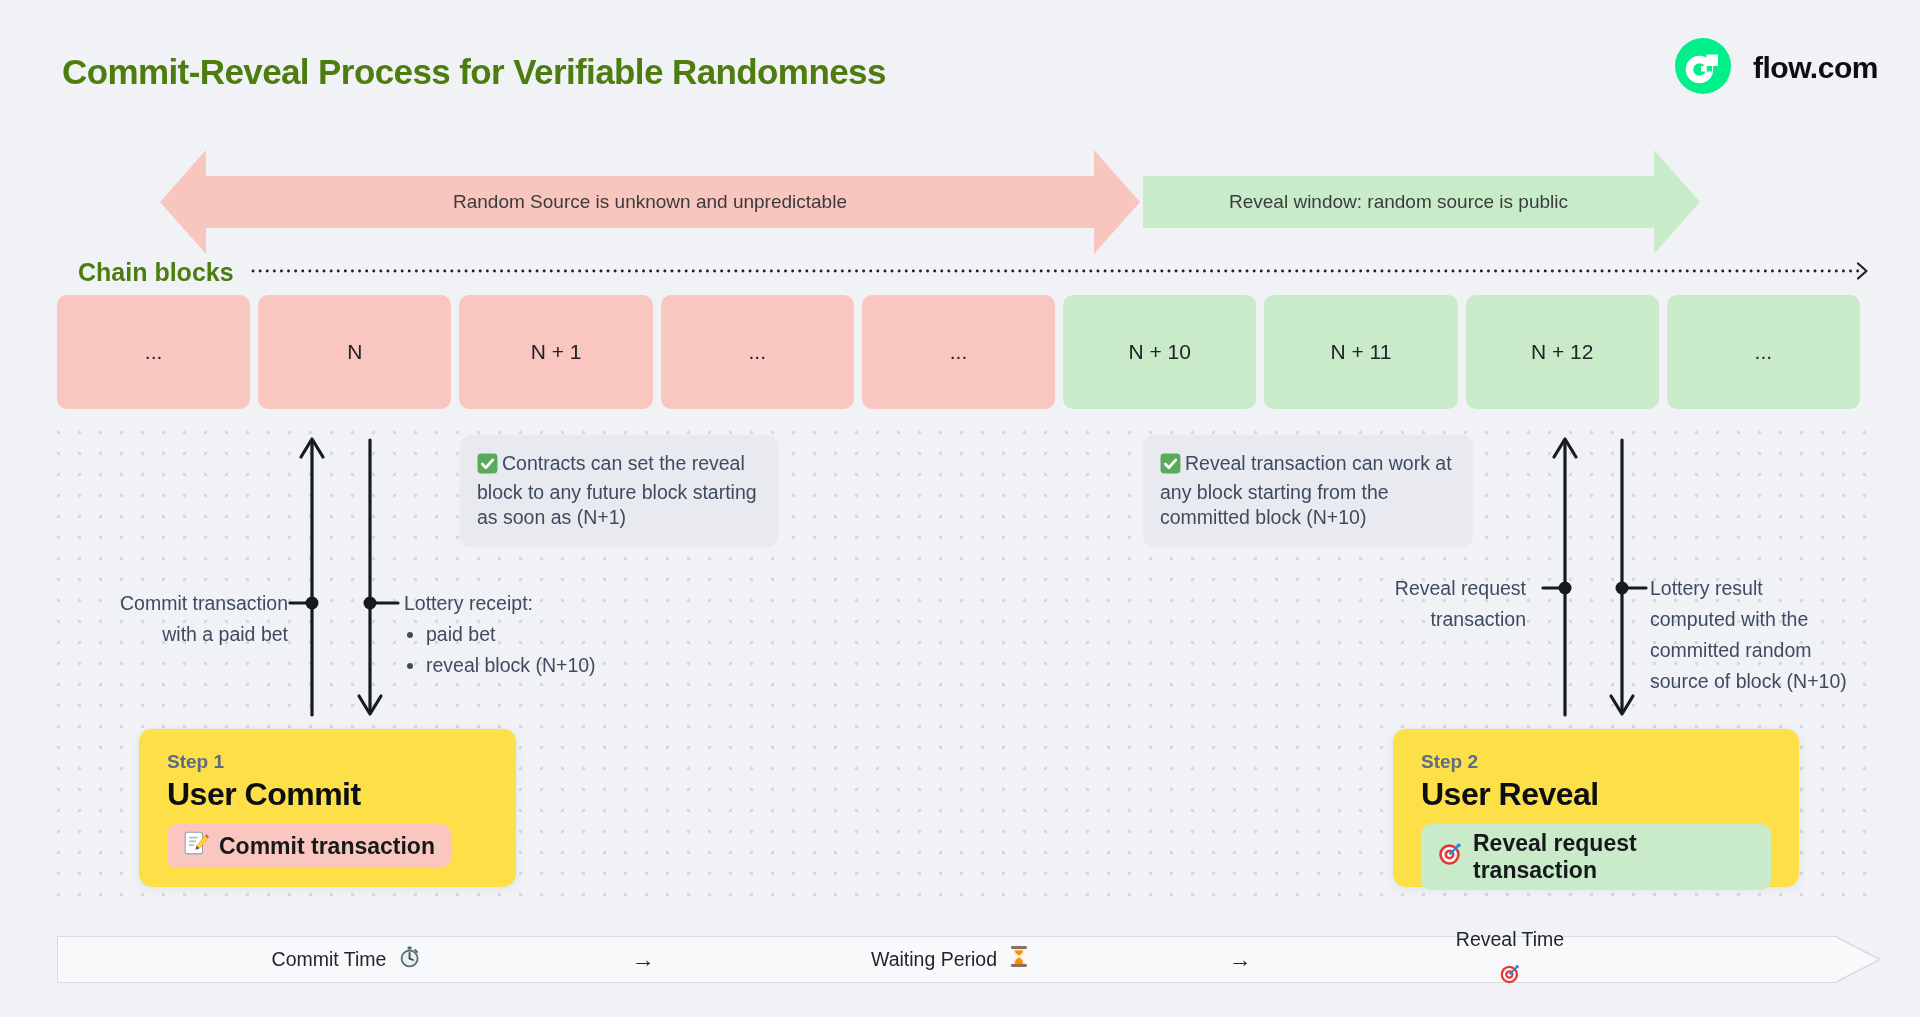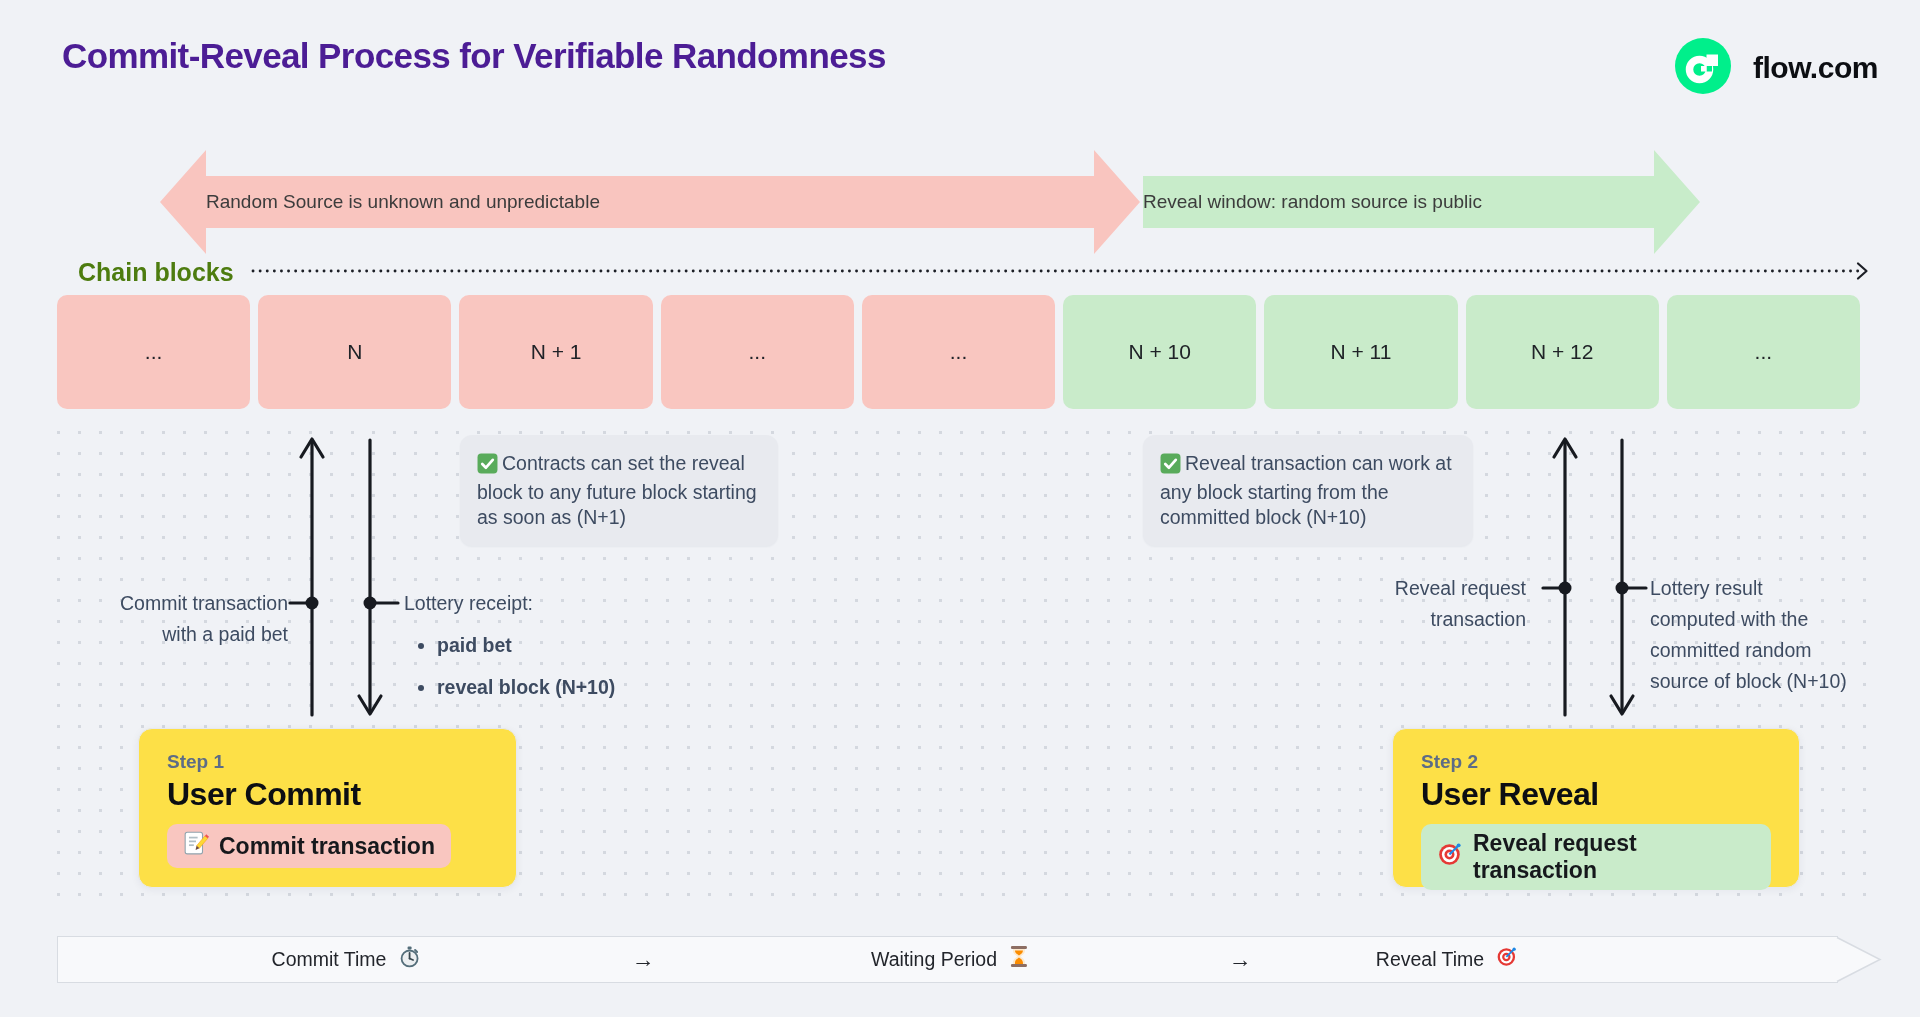--- a/index.html
+++ b/index.html
@@ -7,29 +7,29 @@
     width:1920px;height:1017px;
     background:#f0f2f6;
     font-family:"Liberation Sans","DejaVu Sans",sans-serif;
     position:relative;overflow:hidden;
     color:#16181d;
   }
   .abs{position:absolute;}
 
   
   .page-title{
-    left:62px;top:36px;
-    font-size:35px;font-weight:700;letter-spacing:-0.6px;color:#4c1d95;text-align:right;
+    left:62px;top:52px;
+    font-size:35px;font-weight:700;letter-spacing:-0.6px;color:#4d7c0f;text-align:right;
   }
   .brand{left:1675px;top:38px;display:flex;align-items:center;gap:22px;}
   .brand-name{font-size:30px;font-weight:800;color:#0c0e12;letter-spacing:-0.5px;}
 
   
   .banner{
-    height:104px;display:flex;align-items:center;justify-content:flex-start;
+    height:104px;display:flex;align-items:center;justify-content:center;
     font-size:19px;font-weight:500;color:#3c3c3c;
   }
   .banner-red{
     left:160px;top:150px;width:980px;
     background:#f9c5bf;
     clip-path:polygon(0 50%,46px 0,46px 25%,calc(100% - 46px) 25%,calc(100% - 46px) 0,100% 50%,calc(100% - 46px) 100%,calc(100% - 46px) 75%,46px 75%,46px 100%);
     padding:0 46px;box-sizing:border-box;
   }
   .banner-green{
     left:1143px;top:150px;width:557px;
@@ -67,21 +67,21 @@
     box-shadow:0 1px 2px rgba(20,30,60,.05);
   }
   .note-1{left:460px;top:435px;width:318px;}
   .note-2{left:1143px;top:435px;width:330px;}
   .note .ico{display:inline-block;vertical-align:-4px;margin-right:4px;}
 
   
   .ann{font-size:19.5px;line-height:31px;color:#3d4b61;}
   .ann-right{text-align:right;}
   .ann ul{margin:0;padding-left:22px;}
-  .ann li{margin:11px;font-weight:bold;}
+  .ann li{margin:0;}
 
   
   .card{
     background:#fde047;border:1px solid #e7e9ef;border-radius:14px;
     box-sizing:border-box;padding:22px 28px;
     box-shadow:0 2px 8px rgba(20,30,60,.06);
   }
   .card-1{left:138px;top:728px;width:379px;height:160px;}
   .card-2{left:1392px;top:728px;width:408px;height:160px;}
   .card .eyebrow{font-size:19px;font-weight:700;color:#5d6c86;}
@@ -269,21 +269,21 @@
       <rect x="2" y="18.5" width="16" height="3" rx="1.2" fill="#8d6e63"></rect>
       <path d="M4 3.5 h12 v1.5 c0 3 -2.5 4.5 -4.5 6 c2 1.5 4.5 3 4.5 6 v1.5 H4 v-1.5 c0 -3 2.5 -4.5 4.5 -6 c-2 -1.5 -4.5 -3 -4.5 -6 Z" fill="#ffe0b2" opacity="0.65"></path>
       <path d="M6 5 h8 c0 2.5 -2.2 3.6 -4 5 c-1.8 -1.4 -4 -2.5 -4 -5 Z" fill="#fb8c00"></path>
       <path d="M10 12 c1.8 1.4 4 2.5 4 5.2 V18.5 H6 v-1.3 c0 -2.7 2.2 -3.8 4 -5.2 Z" fill="#fb8c00"></path>
     </svg>
   </span>
 </div>
 <div class="timeline-item timeline-sep" style="left:1240px;">
   <span>→</span>
 </div>
-<div class="timeline-item" style="left:1447px;">
+<div class="timeline-item" style="left:1510px;flex-direction:column;">
   <span>Reveal Time</span>
   <span>
     <svg width="22" height="22" viewBox="0 0 24 24">
       <circle cx="11.5" cy="12.5" r="9.5" fill="#e53935"></circle>
       <circle cx="11.5" cy="12.5" r="7" fill="#ffffff"></circle>
       <circle cx="11.5" cy="12.5" r="4.6" fill="#e53935"></circle>
       <circle cx="11.5" cy="12.5" r="2.2" fill="#ffffff"></circle>
       <line x1="11.5" y1="12.5" x2="20" y2="4" stroke="#1e88e5" stroke-width="2"></line>
       <circle cx="20" cy="4" r="1.8" fill="#1e88e5"></circle>
     </svg>

